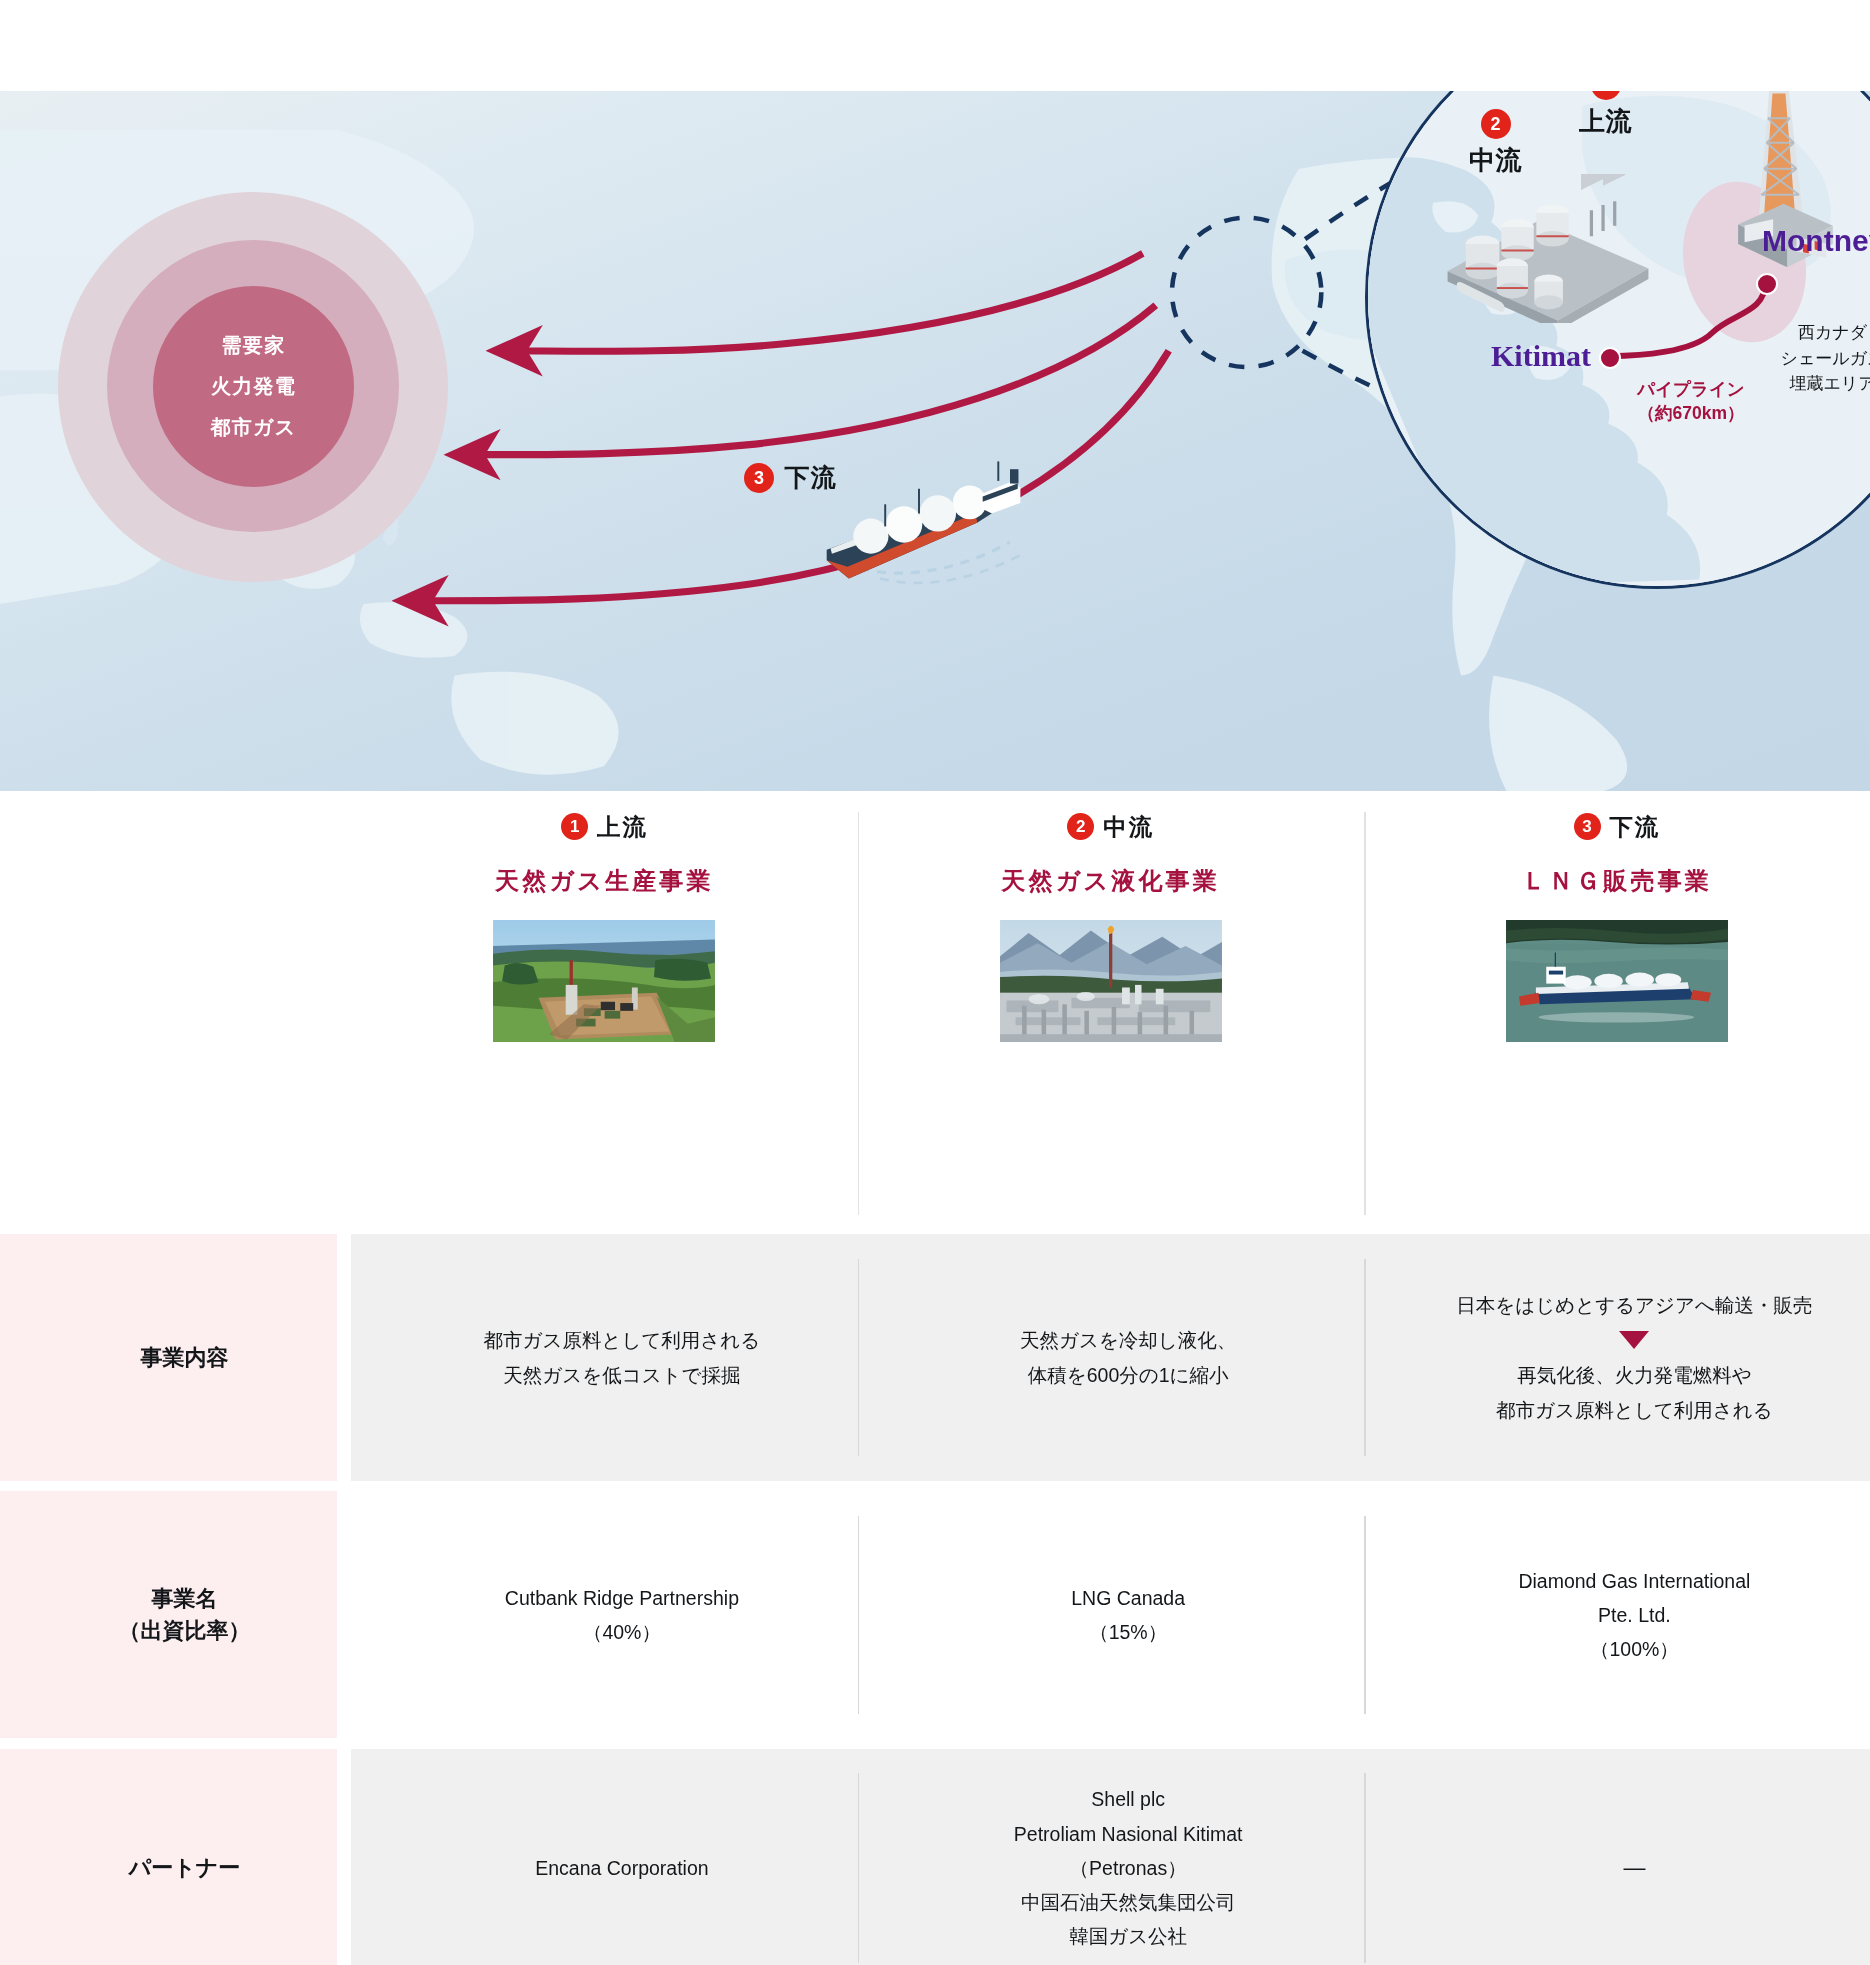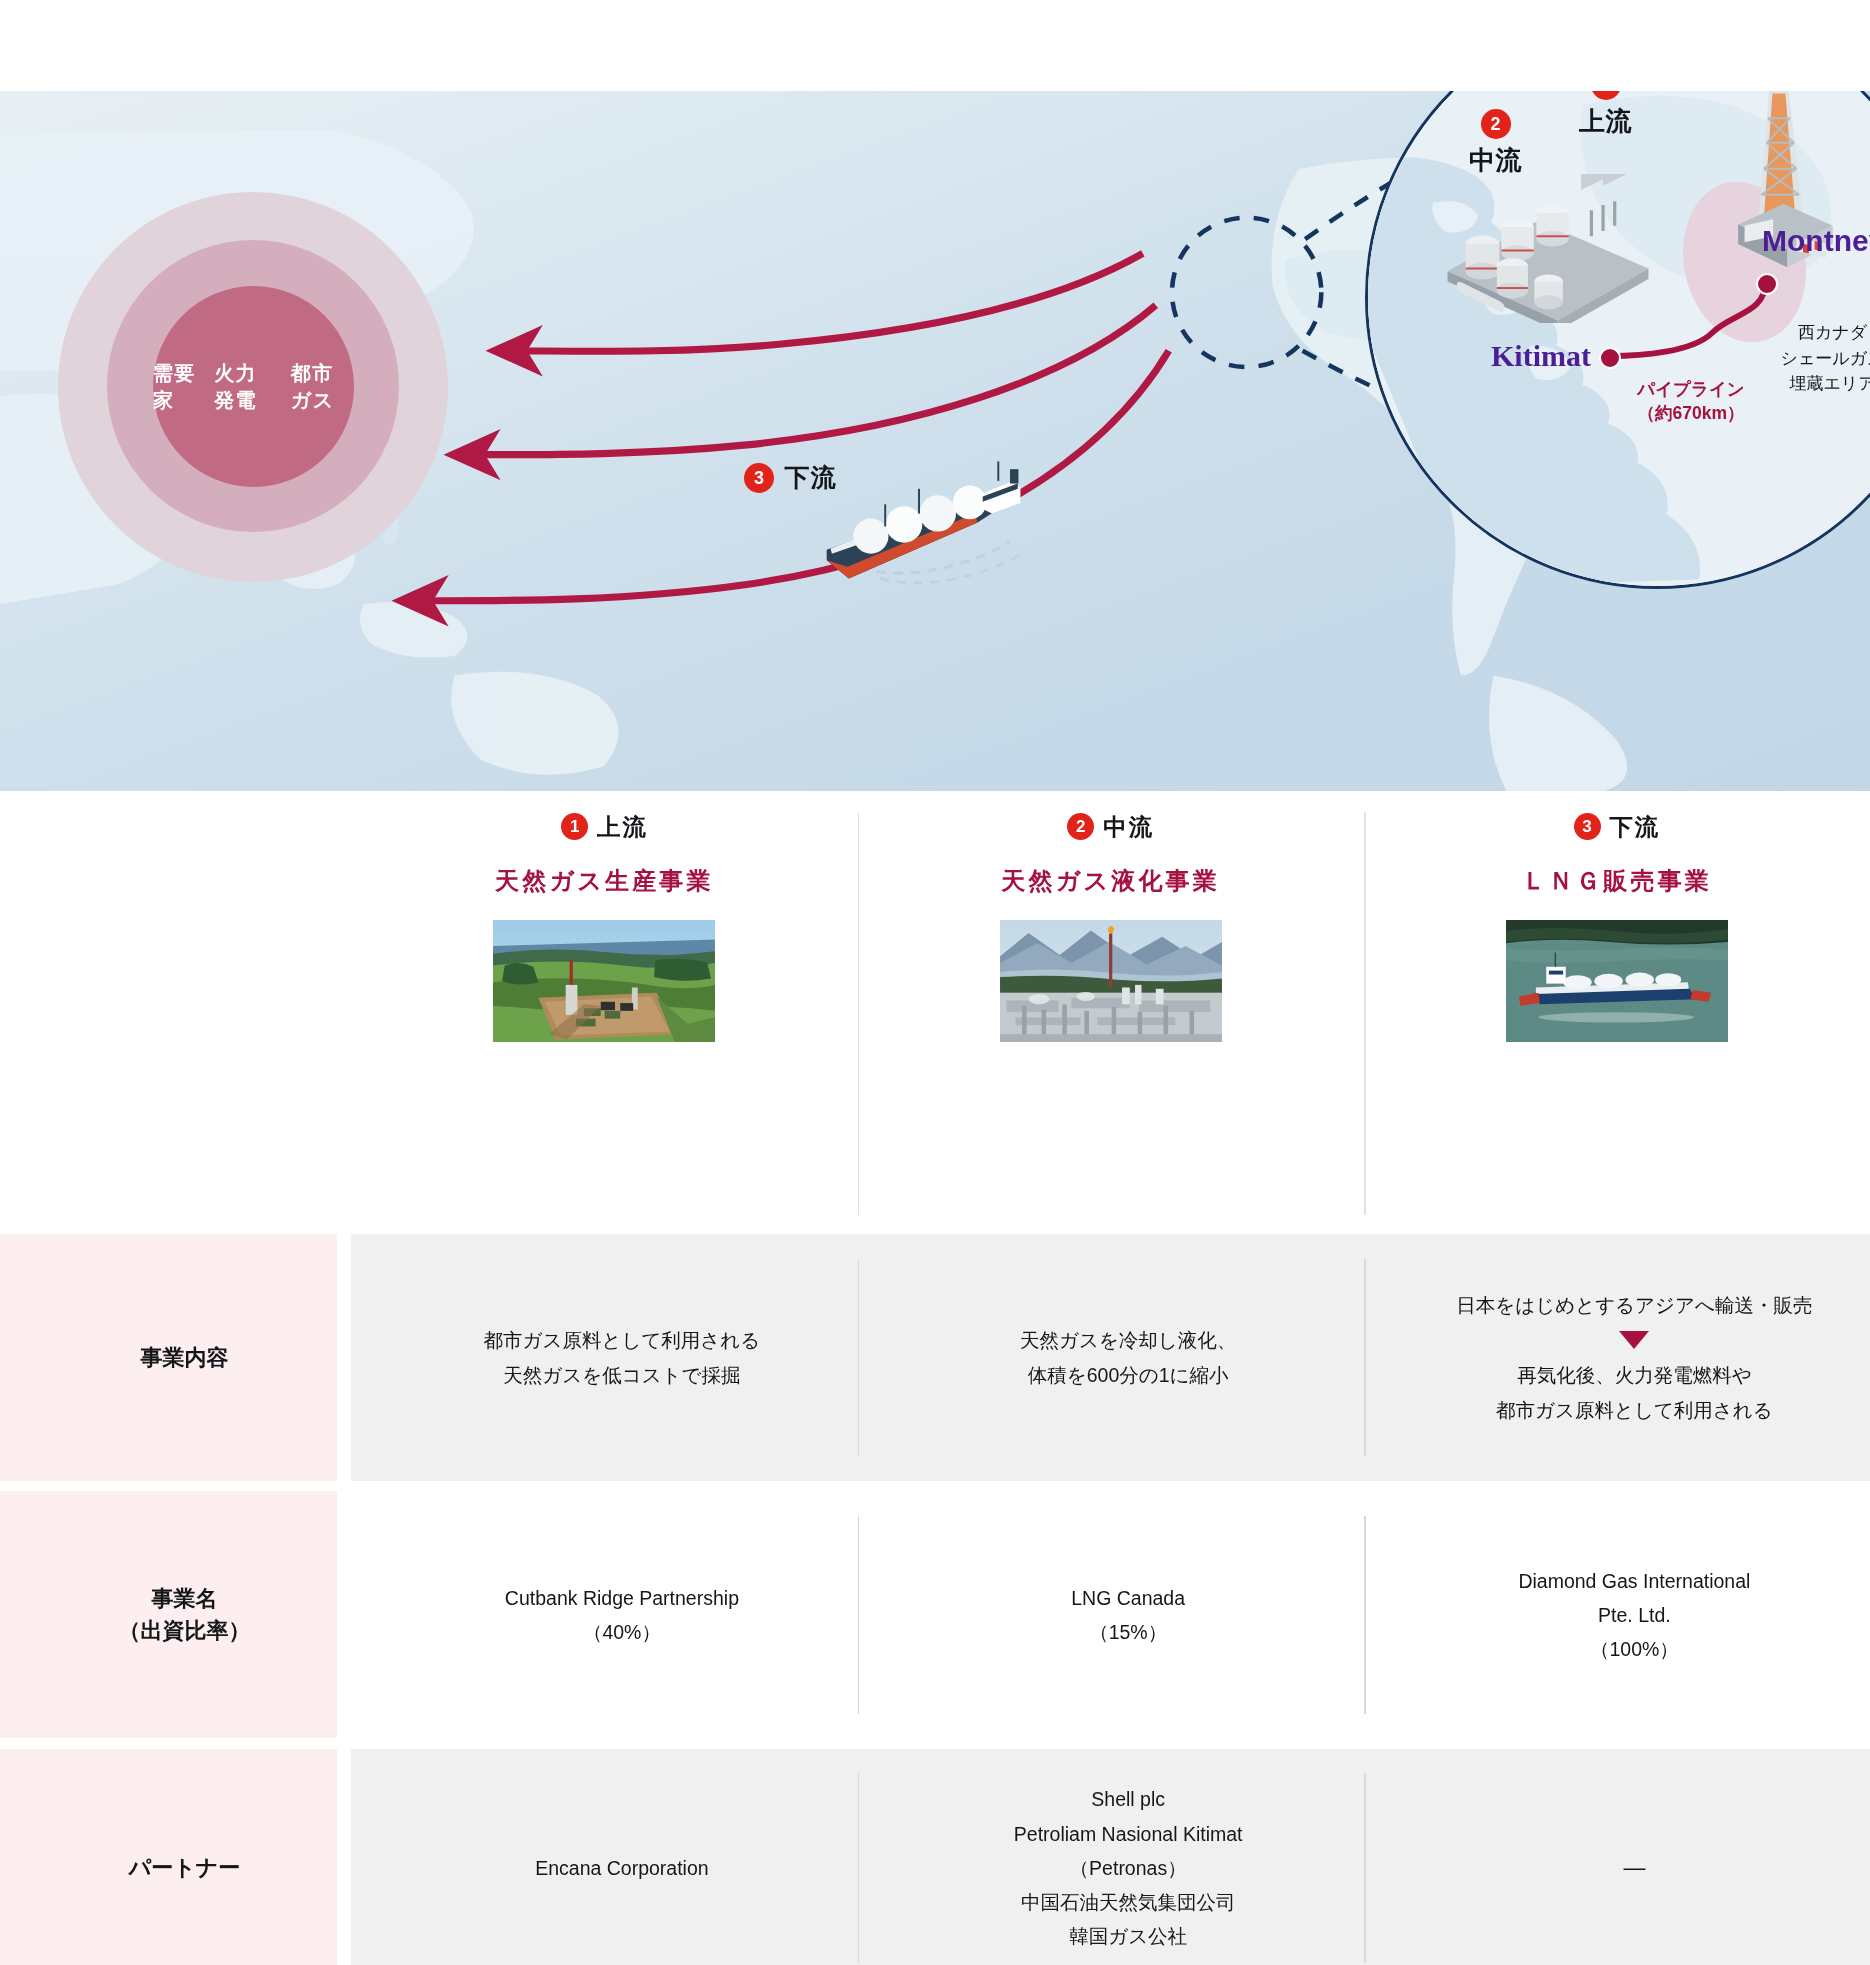--- a/index.html
+++ b/index.html
@@ -20,21 +20,21 @@
     background:linear-gradient(160deg,#e8eff3 0%,#dce9f1 22%,#cfe0ec 48%,#c6d9e8 75%,#c3d7e7 100%);
   }
 
   
   .ring{position:absolute;border-radius:50%;}
   #ring-outer{width:390px;height:390px;left:58px;top:101px;background:#e1d3da;}
   #ring-mid{width:292px;height:292px;left:107px;top:149px;background:#d4aebc;}
   #ring-core{width:201px;height:201px;left:153px;top:195px;background:#c16a84;}
   #demand-text{
     position:absolute;left:153px;top:195px;width:201px;height:201px;
-    display:flex;align-items:center;justify-content:center;
+    display:flex;flex-direction:column;align-items:center;justify-content:center;
     gap:14.3px;color:#fff;font-size:20px;font-weight:700;letter-spacing:1.3px;
   }
 
   
   #arrows{position:absolute;left:0;top:0;width:1870px;height:700px;}
 
   
   #ship-group{position:absolute;left:815px;top:360px;width:234px;height:143px;}
   #downstream-badge{
     position:absolute;left:744px;top:370px;display:flex;align-items:center;gap:10.4px;

